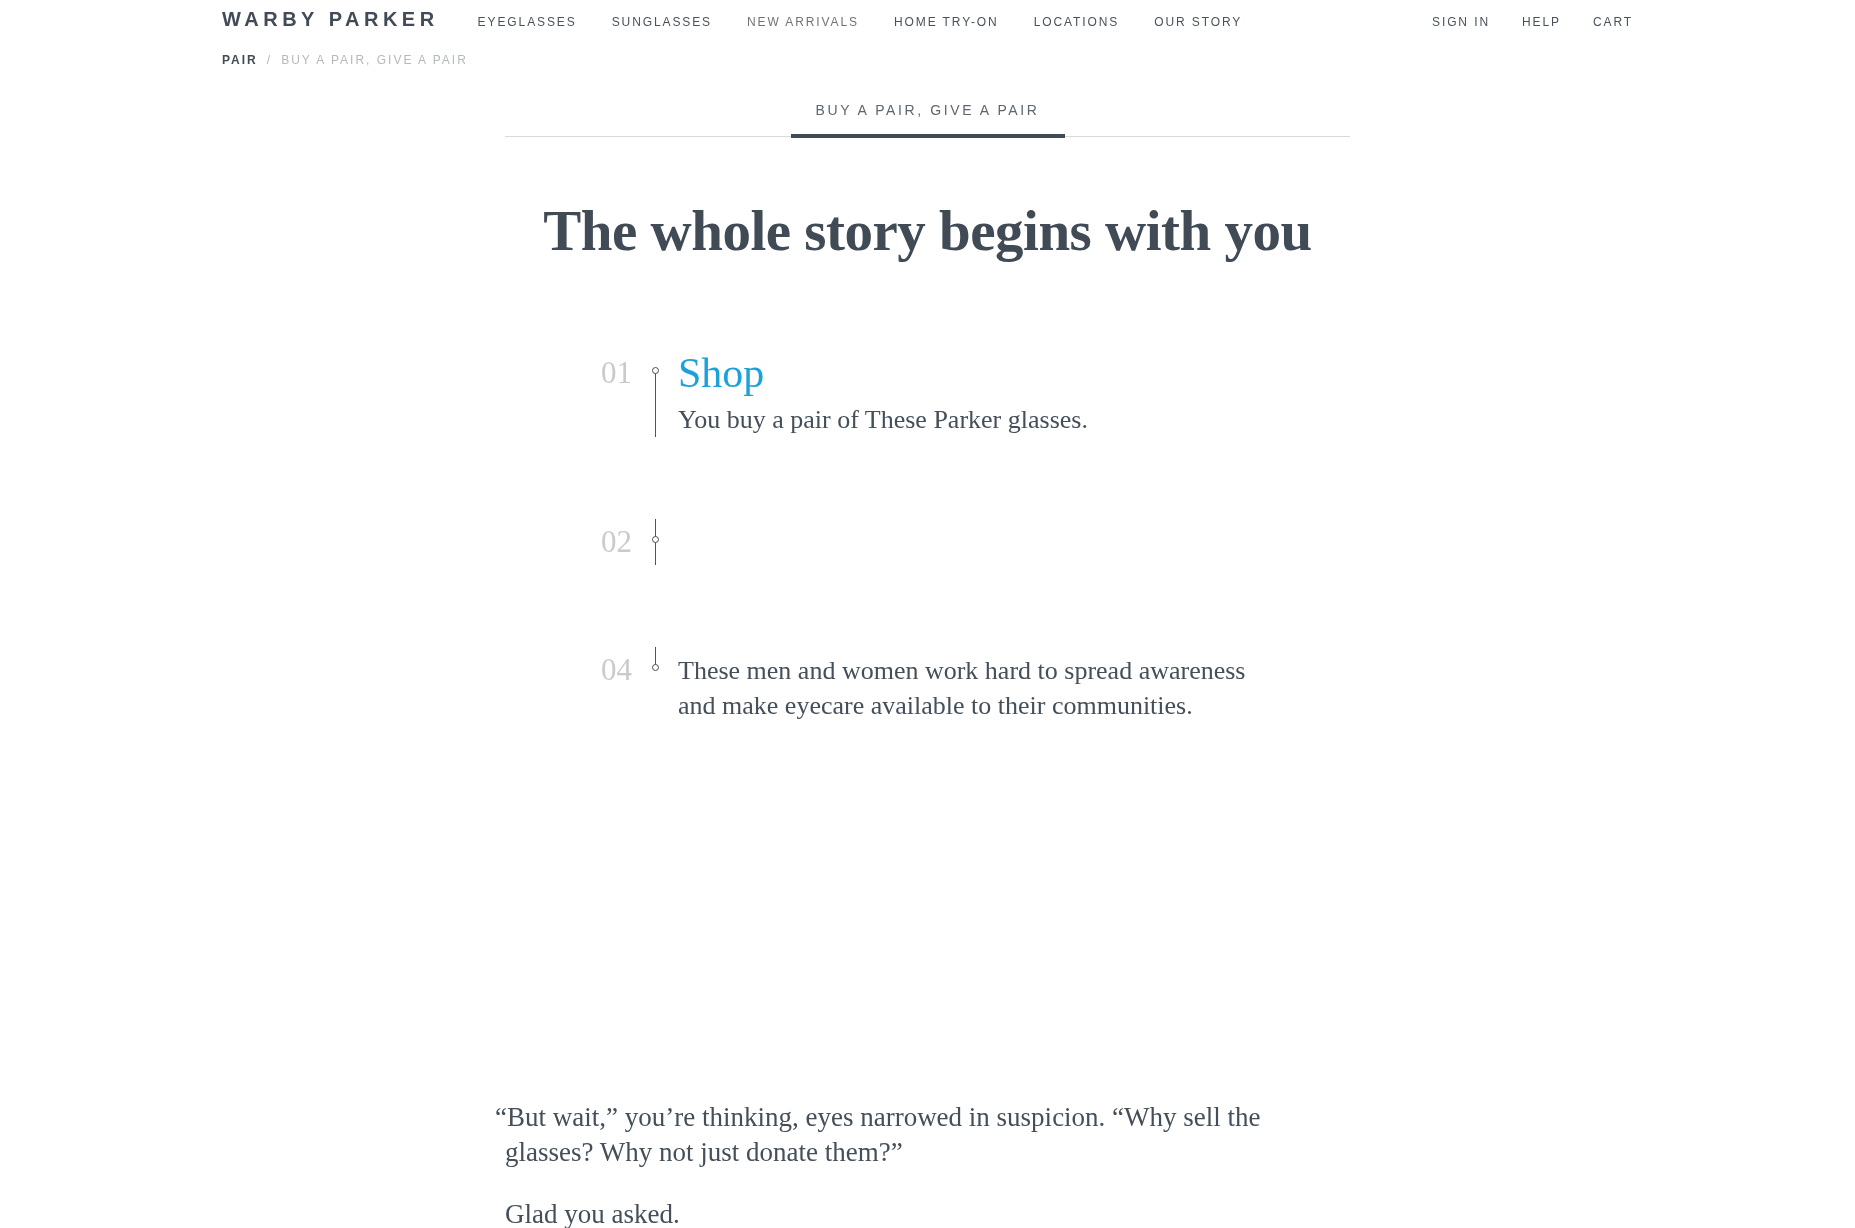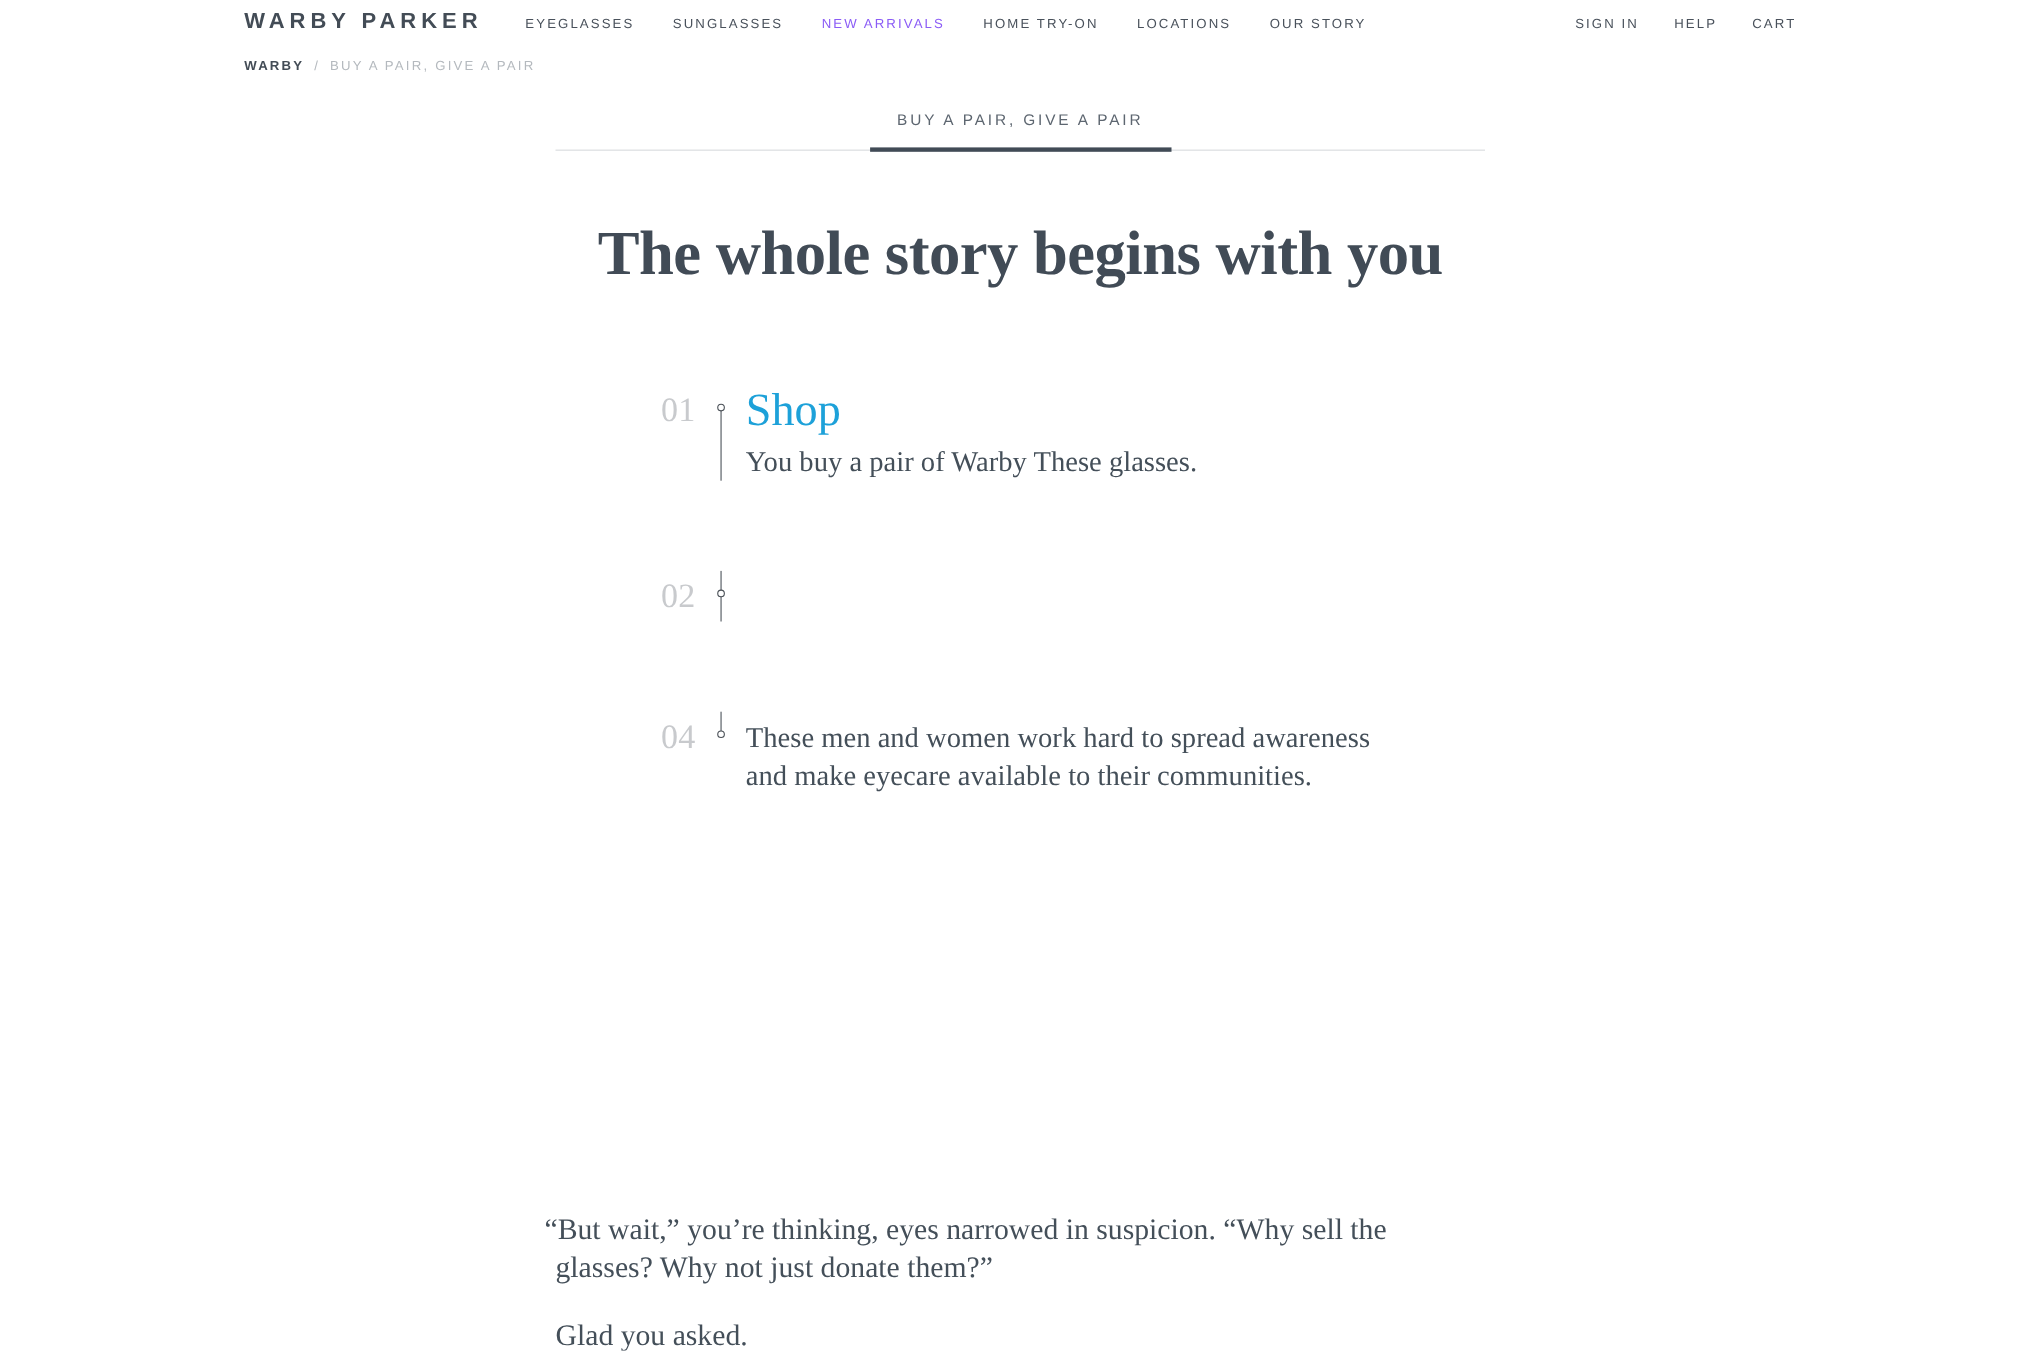--- a/index.html
+++ b/index.html
@@ -13,21 +13,21 @@
   }
 
   
   .header { position:absolute; left:222px; right:222px; top:8px;
     display:flex; align-items:baseline; }
   .logo { font-size:20px; font-weight:600; letter-spacing:4.5px;
     color:#434c56; white-space:nowrap; cursor:pointer; }
   .nav { display:flex; gap:23px; margin-left:27px; align-items:baseline; }
   .nav-item { font-size:12px; letter-spacing:1.9px; color:#49515b;
     white-space:nowrap; cursor:pointer;padding-left:12px; }
-  .nav-item.active { color:#8b5cf6; }
+  .nav-item.active { color:#737373; }
   .nav-right { margin-left:auto; display:flex; gap:20px; align-items:baseline; }
 
   
   .breadcrumb { position:absolute; left:222px; top:53px;
     font-size:12px; letter-spacing:2px; display:flex; gap:9px; align-items:baseline; }
   .crumb-home { color:#434c56; font-weight:600; cursor:pointer; }
   .crumb-sep  { color:#b4b9be; }
   .crumb-cur  { color:#b4b9be; }
 
   
@@ -86,21 +86,21 @@
       <span class="nav-item">OUR STORY</span>
     </div>
     <div class="nav-right">
       <span class="nav-item">SIGN IN</span>
       <span class="nav-item">HELP</span>
       <span class="nav-item">CART</span>
     </div>
   </div>
 
   <div class="breadcrumb">
-    <span class="crumb-home">WARBY</span>
+    <span class="crumb-home">PAIR</span>
     <span class="crumb-sep">/</span>
     <span class="crumb-cur">BUY A PAIR, GIVE A PAIR</span>
   </div>
 
   <div class="tabbar">
     <div class="tab">
       <span class="tab-label">BUY A PAIR, GIVE A PAIR</span>
       <span class="tab-underline"></span>
     </div>
   </div>
@@ -109,21 +109,21 @@
 
   <div class="timeline">
 
     <div class="step">
       <div class="step-number">01</div>
       <div class="rail">
         <span class="rail-dot"></span>
       </div>
       <div class="step-content">
         <div class="step-title">Shop</div>
-        <div class="step-desc">You buy a pair of Warby These glasses.</div>
+        <div class="step-desc">You buy a pair of These Parker glasses.</div>
       </div>
     </div>
 
     <div class="step">
       <div class="step-number">02</div>
       <div class="rail">
         <span class="rail-dot"></span>
       </div>
     </div>
 

